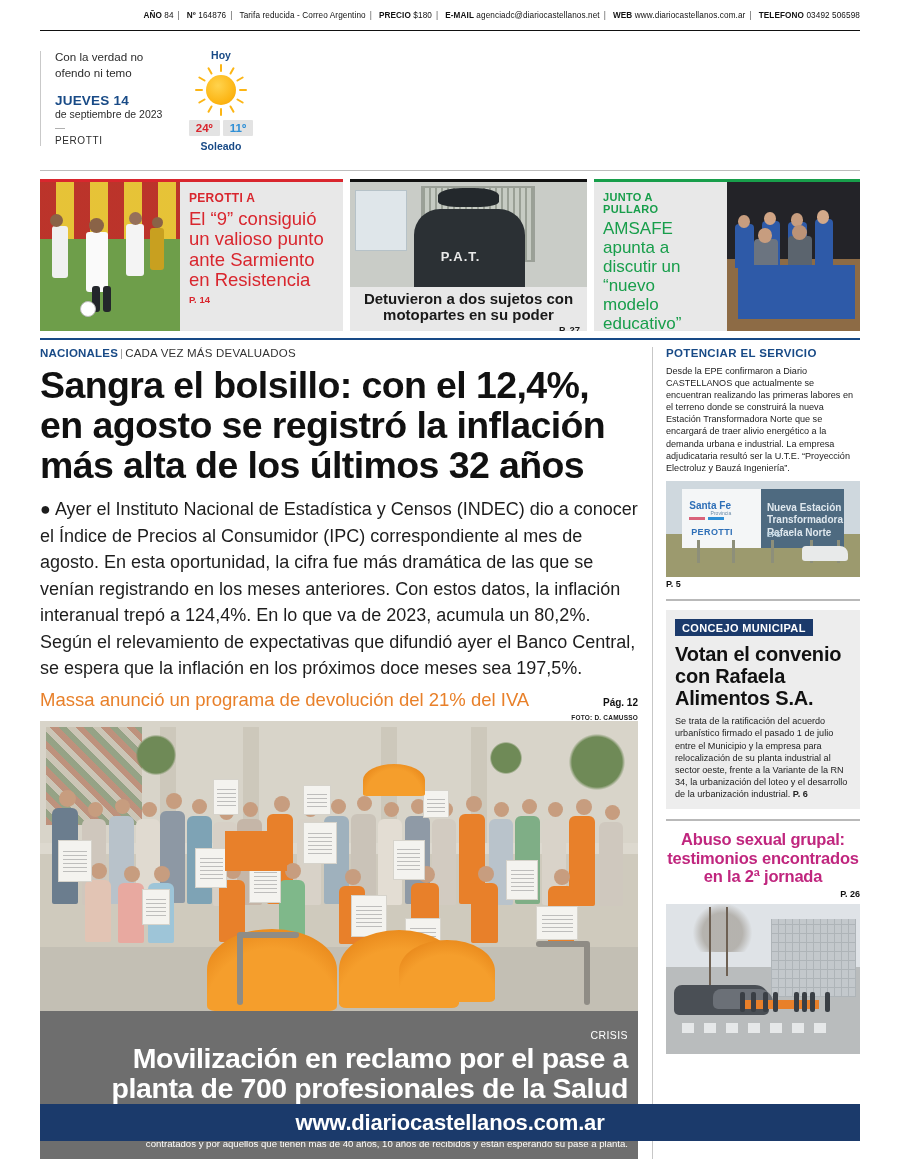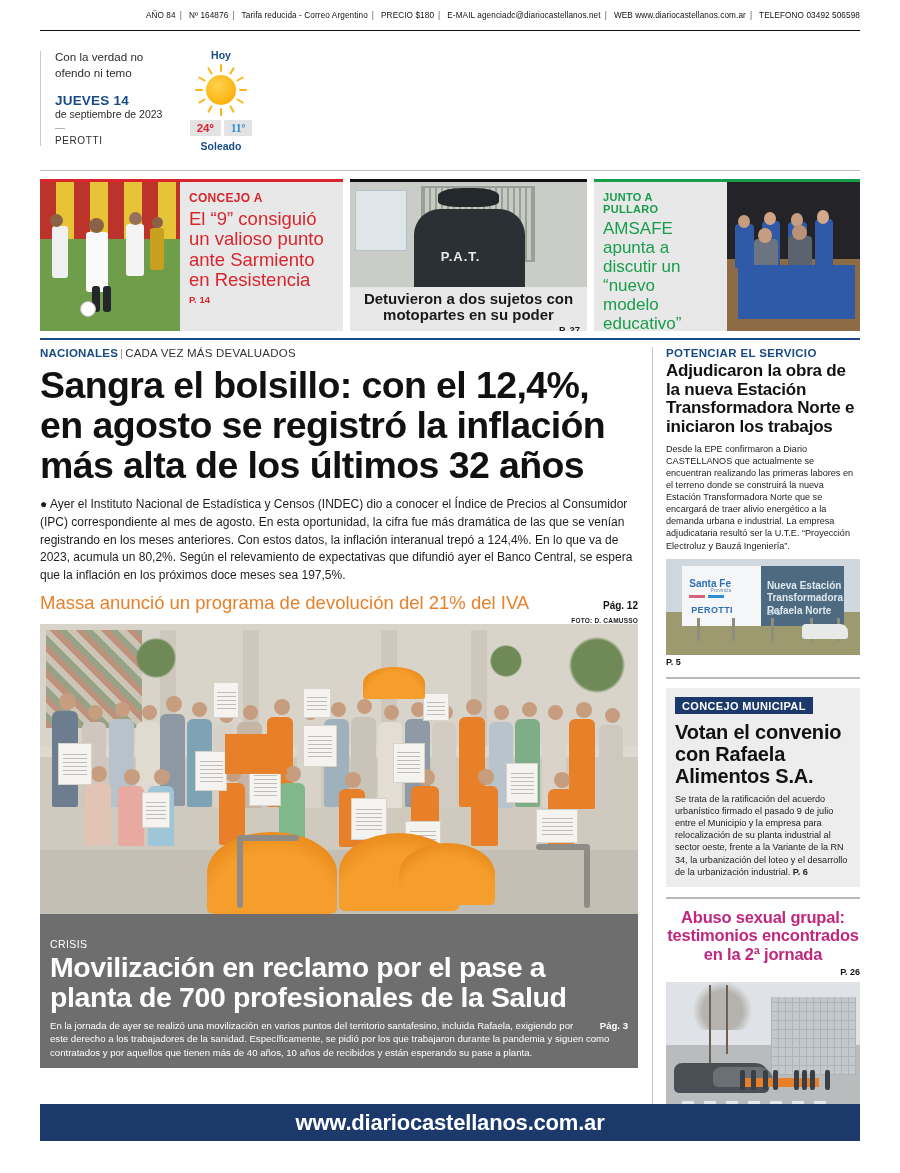--- a/index.html
+++ b/index.html
@@ -12,21 +12,21 @@
     overflow: hidden;
   }
   .page { width: 900px; height: 1173px; padding: 0 40px; position: relative; }
 
   
   .topbar {
     height: 30px; display: flex; align-items: center; justify-content: flex-end;
     font-size: 8.2px; letter-spacing: .1px; color: #111; white-space: nowrap;
   }
   .topbar .seg { margin-left: 3px; }
-  .topbar b { font-weight: 400; }
+  .topbar b { font-weight: 700; }
   .topbar .sep { margin: 0 4px; color: #555; }
   .rule-black { border-top: 1.6px solid #111; }
 
   
   .masthead { display: flex; align-items: flex-start; padding-top: 6px; height: 135px; }
   .logo-wrap { flex: 0 0 600px; position: relative; }
   .logo-diario {
     font-family: "Liberation Sans", sans-serif;
     font-size: 19px; font-weight: 400; letter-spacing: 1.2px;
     color: #161616; margin-left: 155px; line-height: 1;
@@ -60,21 +60,21 @@
   .sun .ray i {
     display: block; width: 2px; height: 8px; background: #FCB514; border-radius: 1px;
   }
   .sun .ray i.b { margin-top: 36px; }
   .temps { display: flex; gap: 3px; justify-content: center; }
   .temps span {
     background: #e3e3e3; font-size: 11.5px; font-weight: 700;
     padding: 2px 7px; border-radius: 1px;
   }
   .temps .hi { color: #D9262E; }
-  .temps .lo { color: #2E8FD6; font-family: Liberation Serif, serif; }
+  .temps .lo { color: #2E8FD6; }
   .weather .cond { font-size: 10.5px; font-weight: 700; color: #184A86; margin-top: 4px; }
 
   .rule-thin { border-top: 1px solid #bdbdbd; margin-top: 4px; }
 
   
   .teasers { display: flex; gap: 7px; margin-top: 8px; height: 152px; }
 
   .tz { position: relative; overflow: hidden; }
   .tz-a { flex: 0 0 303px; display: flex; background: #e8e8e8; border-top: 3px solid #D9262E; }
   .tz-a .ph { flex: 0 0 140px; position: relative; overflow: hidden; }
@@ -111,32 +111,32 @@
 
   
   .eyebrow { font-size: 11.5px; letter-spacing: .2px; color: #333; }
   .eyebrow b { color: #184A86; font-weight: 700; }
   .eyebrow .bar { color: #999; margin: 0 2px; }
   h1.lead {
     font-size: 37.5px; font-weight: 700; line-height: 1.06; letter-spacing: -.6px;
     color: #111; margin-top: 7px;
   }
   p.lead-body {
-    font-size: 12px; line-height: 1.47; color: #1d1d1d; margin-top: 11px; text-align: left;
+    font-size: 18px; line-height: 1.47; color: #1d1d1d; margin-top: 11px; text-align: left;
   }
   .subline {
     display: flex; align-items: baseline; justify-content: space-between; margin-top: 9px;
   }
   .subline .t { font-size: 18.5px; color: #E8802A; font-weight: 400; line-height: 1.1; }
   .subline .p { font-size: 10px; font-weight: 700; color: #111; white-space: nowrap; padding-left: 8px; }
   .photocred { text-align: right; font-size: 6.5px; font-weight: 700; color: #222; letter-spacing: .2px; margin-top: 3px; }
 
   .bigphoto { position: relative; width: 100%; height: 290px; overflow: hidden; background: #bcbcbc; }
   .darkband {
-    background: #6E6E6E; color: #fff; padding: 24px 10px 8px;
+    background: #6E6E6E; color: #fff; padding: 18px 10px 8px; text-align: right;
   }
   .darkband .k { font-size: 10.5px; letter-spacing: .4px; }
   .darkband h2 { font-size: 28.5px; font-weight: 700; line-height: 1.07; margin-top: 2px; letter-spacing: -.4px; }
   .darkband .body { font-size: 9.6px; line-height: 1.42; margin-top: 6px; }
   .darkband .pg { float: right; font-weight: 700; font-size: 9.6px; margin-left: 8px; }
 
   
   .kicker-blue { font-size: 11.5px; font-weight: 700; color: #184A86; letter-spacing: .35px; }
   .side h3 { font-size: 17px; font-weight: 700; line-height: 1.1; color: #111; margin-top: 3px; letter-spacing: -.2px; }
   .side p.sm { font-size: 9.1px; line-height: 1.33; color: #222; margin-top: 6px; }
@@ -311,21 +311,21 @@
           <div class="soc-p" style="left:52px;top:104px;width:8px;height:26px;background:#23262b"></div>
           <div class="soc-p" style="left:63px;top:104px;width:8px;height:26px;background:#23262b"></div>
           <div class="soc-p" style="left:86px;top:42px;width:18px;height:52px;background:#f4f4f4"></div>
           <div class="soc-p" style="left:89px;top:30px;width:13px;height:13px;border-radius:50%;background:#96705a"></div>
           <div class="soc-p" style="left:110px;top:46px;width:14px;height:42px;background:#C8A020"></div>
           <div class="soc-p" style="left:112px;top:35px;width:11px;height:11px;border-radius:50%;background:#8a6347"></div>
           <div class="ball" style="left:40px;bottom:14px;"></div>
         </div>
       </div>
       <div class="txt">
-        <div class="kicker-red">CONCEJO A</div>
+        <div class="kicker-red">PEROTTI A</div>
         <h3>El “9” consiguió un valioso punto ante Sarmiento en Resistencia</h3>
         <div class="pg-red">P. 14</div>
       </div>
     </div>
 
     <div class="tz tz-b">
       <div class="ph">
         <div class="ph-inner pat-bg">
           <div class="pat-wall"></div>
           <div class="pat-map"></div>
@@ -499,21 +499,20 @@
         </div>
       </div>
     </div>
 
     <div class="col-vrule"></div>
 
     <div class="col-side side">
 
       <div>
         <div class="kicker-blue">POTENCIAR EL SERVICIO</div>
-        <h3>Adjudicaron la obra de la nueva Estación Transformadora Norte e iniciaron los trabajos</h3>
         <p class="sm">Desde la EPE confirmaron a Diario CASTELLANOS que actualmente se encuentran realizando las primeras labores en el terreno donde se construirá la nueva Estación Transformadora Norte que se encargará de traer alivio energético a la demanda urbana e industrial. La empresa adjudicataria resultó ser la U.T.E. “Proyección Electroluz y Bauzá Ingeniería”.</p>
         <div class="side-photo">
           <div class="ph-inner bb-bg">
             <div class="bb-panelL"></div>
             <div class="bb-panelR"></div>
             <div class="bb-sf">Santa Fe</div>
             <div class="bb-sub">Provincia</div>
             <div class="bb-bars">
                 <i style="background:#D9627A"></i>
                 <i style="background:#2E8FD6"></i>
@@ -530,21 +529,21 @@
           </div>
         </div>
         <div class="pgline" style="margin-top:2px">P. 5</div>
       </div>
 
       <div class="sep-gray"></div>
 
       <div class="block-gray">
         <span class="badge-blue">CONCEJO MUNICIPAL</span>
         <h3 style="margin-top:7px">Votan el convenio con Rafaela Alimentos S.A.</h3>
-        <p class="sm"><span>Se trata de la ratificación del acuerdo urbanístico firmado el pasado 9 de julio entre el Municipio y la empresa para relocalización de su planta industrial al sector oeste, frente a la Variante de la RN 34, la urbanización del loteo y el desarrollo de la urbanización industrial.</span> <b>P. 6</b></p>
+        <p class="sm"><span>Se trata de la ratificación del acuerdo urbanístico firmado el pasado 1 de julio entre el Municipio y la empresa para relocalización de su planta industrial al sector oeste, frente a la Variante de la RN 34, la urbanización del loteo y el desarrollo de la urbanización industrial.</span> <b>P. 6</b></p>
       </div>
 
       <div class="sep-gray"></div>
 
       <div class="magenta">
         <h3>Abuso sexual grupal: testimonios encontrados en la 2ª jornada</h3>
         <div class="pg">P. 26</div>
         <div class="side-photo2">
           <div class="ph-inner ch-bg">
             <div class="ch-build">

